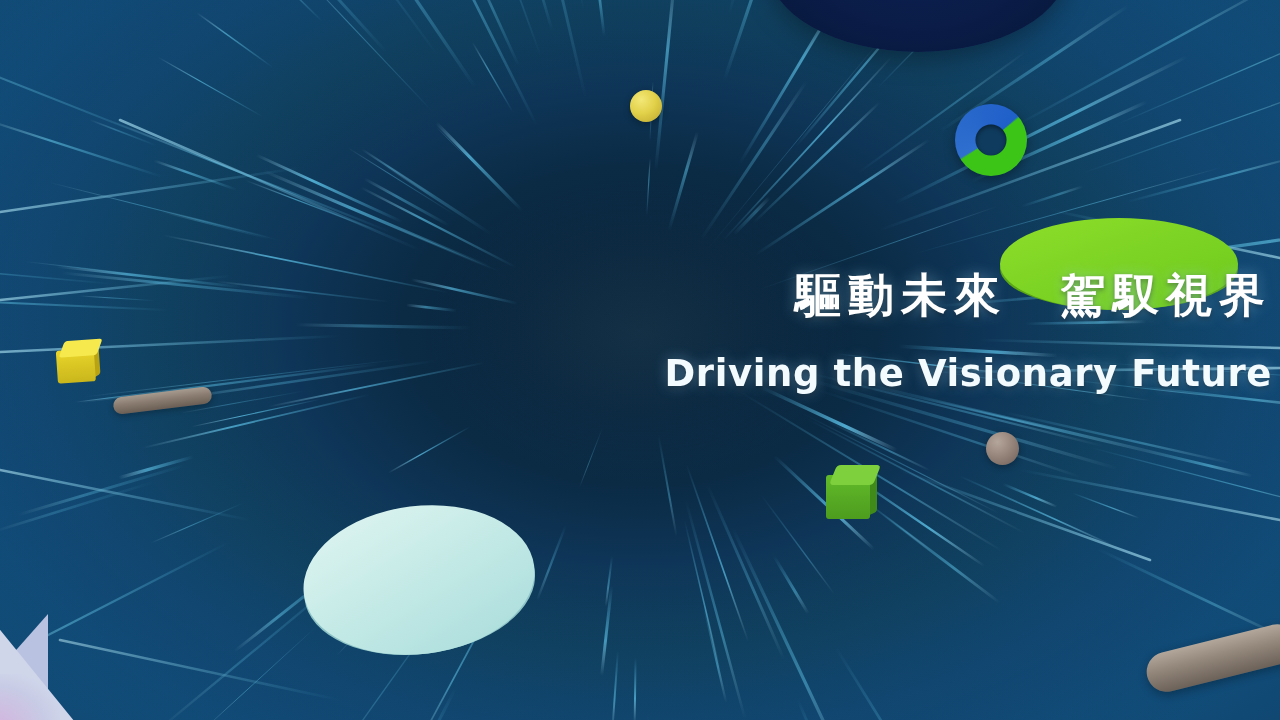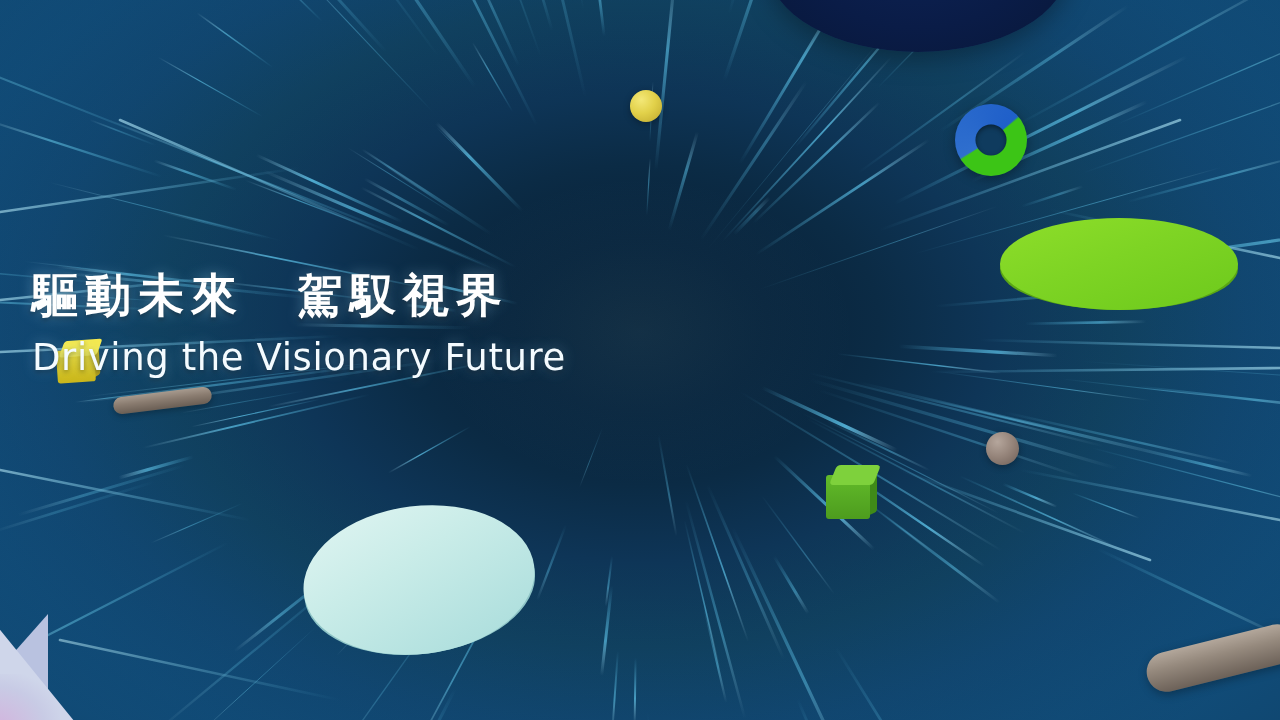--- a/index.html
+++ b/index.html
@@ -227,37 +227,36 @@
     position: absolute; left: 10px; top: 60px;
     width: 110px; height: 90px;
     background: radial-gradient(ellipse at 40% 60%, rgba(214,160,214,0.65) 0%, rgba(160,140,200,0.15) 55%, rgba(0,0,0,0) 78%);
   }
 
   
   .title-block {
     position: absolute;
     left: 0; right: 8px;
     top: 268px;
-    text-align: left;
+    text-align: right;
     user-select: none;
-    padding-left: 32px;
   }
   .title-cn {
     font-size: 46px;
     font-weight: 700;
     color: #ffffff;
     letter-spacing: 7px;
     line-height: 1.18;
     text-shadow: 0 0 14px rgba(150,210,245,0.45), 0 2px 5px rgba(0,0,0,0.45);
     white-space: pre;
   }
   .title-en {
-    margin-top: 14px;
+    margin-top: 30px;
     font-size: 37px;
-    font-weight: 400;
+    font-weight: 700;
     color: #f4fbff;
     letter-spacing: 0.6px;
     text-shadow: 0 0 13px rgba(150,210,245,0.42), 0 2px 5px rgba(0,0,0,0.42);
   }
 </style>
 </head>
 <body>
 
 <div id="stage">
 

